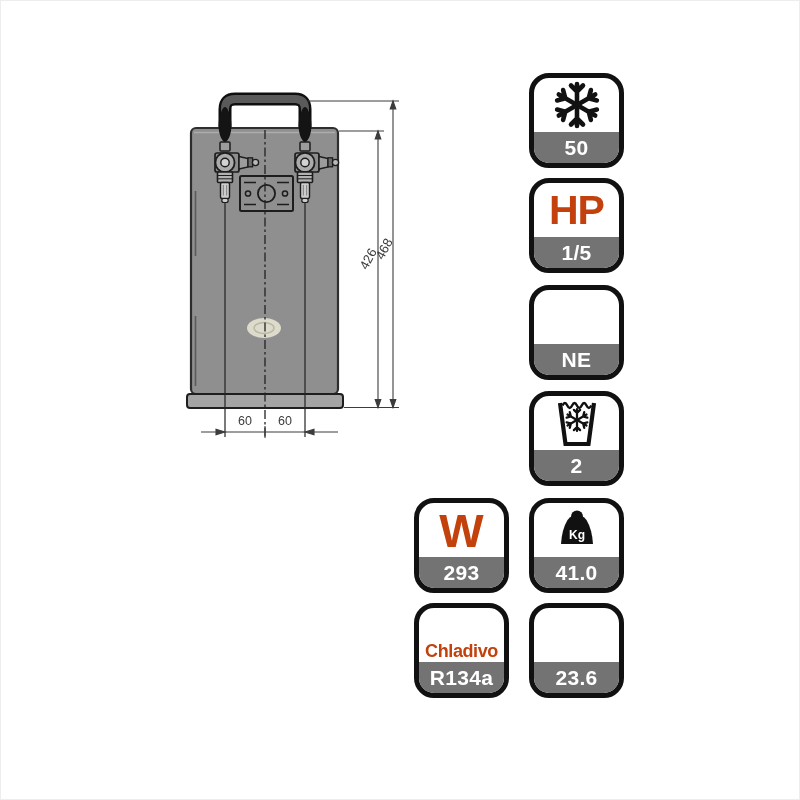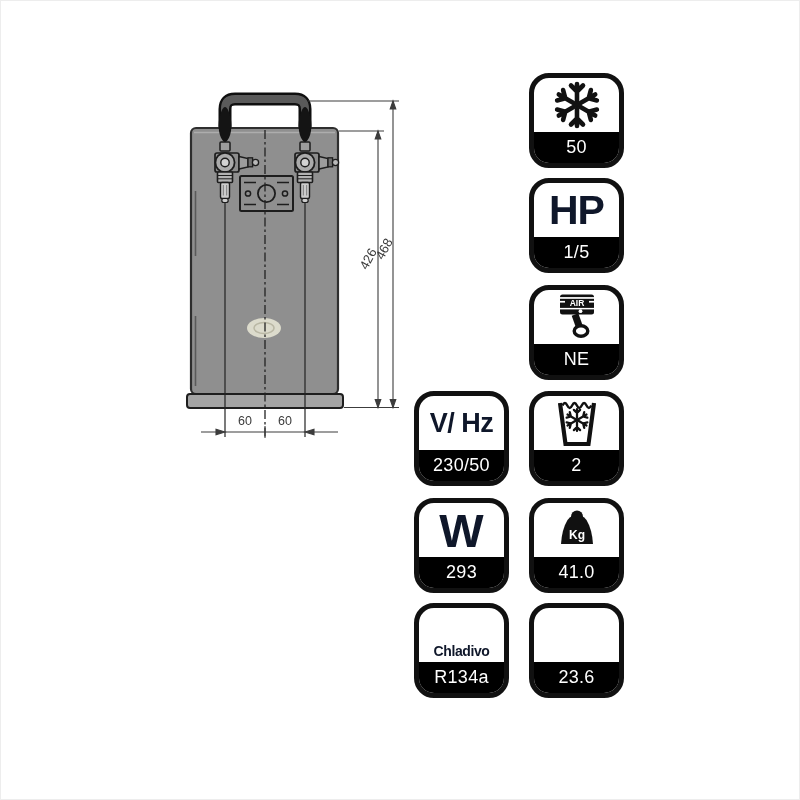--- a/index.html
+++ b/index.html
@@ -9,31 +9,31 @@
     border:1px solid #ededed;box-sizing:border-box;
   }
   .drawing{position:absolute;left:150px;top:80px;}
   .badge{
     position:absolute;width:95px;height:95px;background:#ffffff;
     border:5px solid #111111;border-radius:20px;box-sizing:border-box;overflow:hidden;
   }
   .badge .top{
     position:absolute;left:0;right:0;top:0;bottom:31px;
     display:flex;align-items:center;justify-content:center;
-    color:#0f172a;font-weight:bold;line-height:1;
+    color:#c2410c;font-weight:bold;line-height:1;
   }
   .badge .band{
-    position:absolute;left:0;right:0;bottom:0;height:31px;background:#000000;
-    color:#ffffff;font-weight:normal;font-size:18px;
+    position:absolute;left:0;right:0;bottom:0;height:31px;background:#737373;
+    color:#ffffff;font-weight:bold;font-size:21px;
     display:flex;align-items:center;justify-content:center;letter-spacing:.3px;
   }
   .lbl-hp{font-size:41px;letter-spacing:-1px;}
   .lbl-vhz{font-size:27px;letter-spacing:-.5px;}
   .lbl-w{font-size:47px;}
-  .lbl-chladivo{font-size:14px;letter-spacing:-.4px;margin-top:32px;}
+  .lbl-chladivo{font-size:18px;letter-spacing:-.4px;margin-top:32px;}
 </style>
 </head>
 <body>
 
 <div class="sheet">
 
   <svg class="drawing" width="280" height="380" viewBox="0 0 280 380">
 
     <defs>
       <path id="flakeArm" d="M0,-4 L0,-21 M0,-13.5 L-6,-19.5 M0,-13.5 L6,-19.5"></path>
@@ -145,40 +145,23 @@
     </div>
     <div class="band">50</div>
   </div>
 
   <div class="badge" style="left:528px;top:177px">
     <div class="top lbl-hp">HP</div>
     <div class="band">1/5</div>
   </div>
 
   <div class="badge" style="left:528px;top:284px">
-    <div class="top">
-      <svg width="50" height="56" viewBox="-25 -27 50 53">
-        <rect x="-17" y="-23" width="34" height="20" rx="2.5" fill="#111"></rect>
-        <rect x="-17" y="-20.4" width="34" height="1.7" fill="#fff"></rect>
-        <rect x="-17" y="-16.6" width="5" height="1.7" fill="#fff"></rect>
-        <rect x="12" y="-16.6" width="5" height="1.7" fill="#fff"></rect>
-        <text x="0" y="-11.6" fill="#fff" font-size="8.5" font-weight="bold" text-anchor="middle" font-family="Liberation Sans, sans-serif">AIR</text>
-        <rect x="-17" y="-9.6" width="34" height="1.5" fill="#fff"></rect>
-        <circle cx="3.5" cy="-6.3" r="1.9" fill="#fff"></circle>
-        <path d="M-2,-3 L3,11" stroke="#111" stroke-width="7"></path>
-        <ellipse cx="4" cy="13.5" rx="6.8" ry="5.2" fill="#fff" stroke="#111" stroke-width="3.4"></ellipse>
-      </svg>
-    </div>
     <div class="band">NE</div>
   </div>
 
-  <div class="badge" style="left:413px;top:390px">
-    <div class="top lbl-vhz">V/ Hz</div>
-    <div class="band">230/50</div>
-  </div>
 
   <div class="badge" style="left:528px;top:390px">
     <div class="top">
       <svg width="50" height="52" viewBox="-25 -26 50 52">
         <path d="M-17,-20 L-11.5,21 L11.5,21 L17,-20" fill="none" stroke="#111" stroke-width="4.2"></path>
         <path d="M-14.5,-17.5 q2.4,-5 4.8,0 t4.8,0 t4.8,0 t4.8,0 t4.8,0 t4.8,0" fill="none" stroke="#111" stroke-width="2.4"></path>
         <g transform="translate(0,-3) scale(0.52)" stroke="#111" stroke-width="4.4" stroke-linecap="round" fill="none">
           <use href="#flakeArm"></use>
             <use href="#flakeArm" transform="rotate(60)"></use>
             <use href="#flakeArm" transform="rotate(120)"></use>

